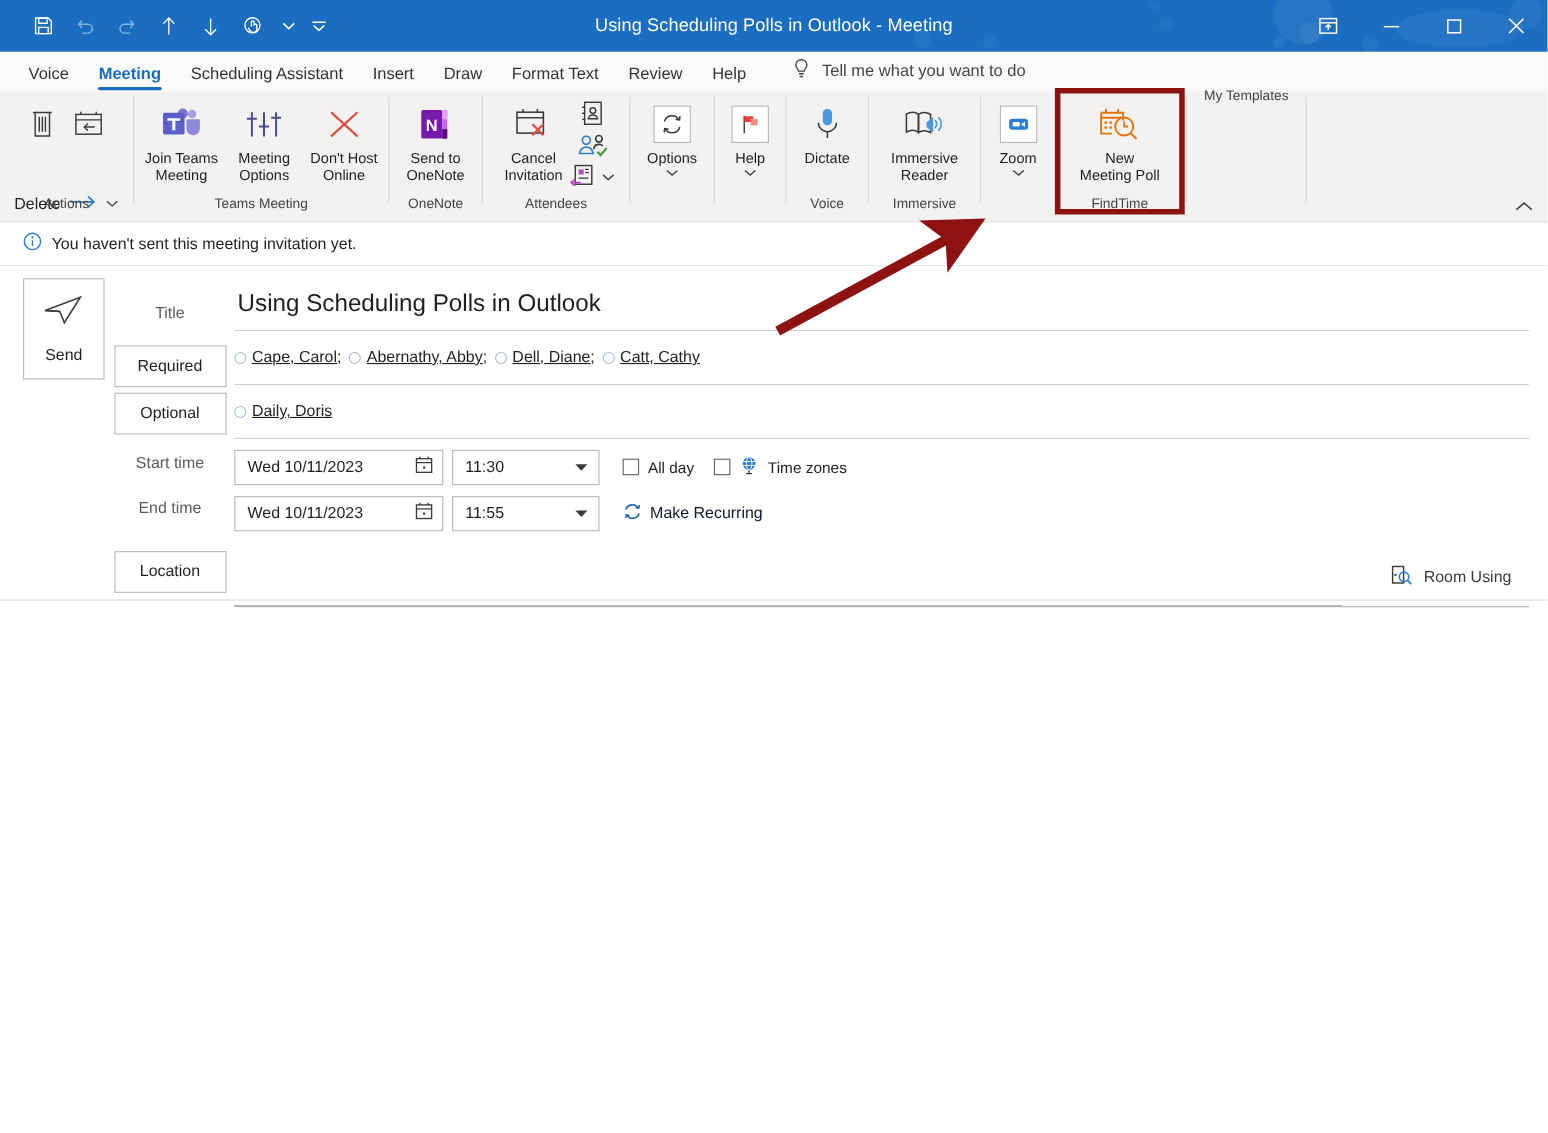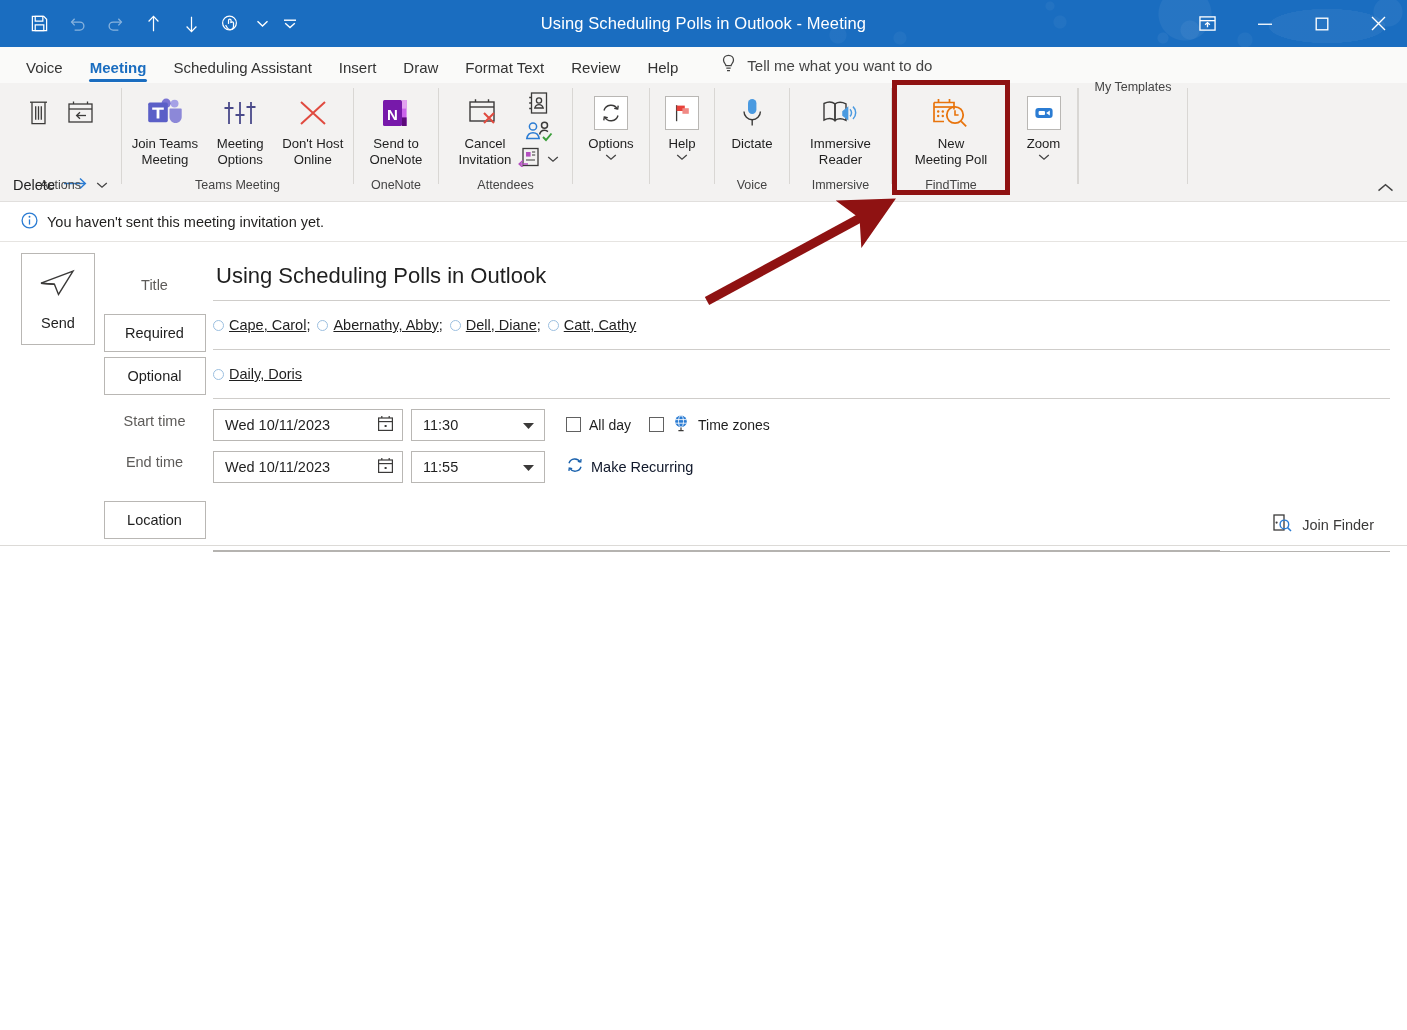--- a/index.html
+++ b/index.html
@@ -556,20 +556,43 @@
             </g>
           </svg>
         </div>
         <div class="lbl">Immersive
 Reader</div>
       </div>
     </div>
     <div class="grp-label">Immersive</div>
   </div>
   <div class="grp-sep"></div>
+
+  <div class="grp" style="width:67px;">
+    <div class="grp-body">
+      <div class="rbtn">
+        <div class="ic">
+          <div class="boxicon">
+            <svg width="22" height="22" viewBox="0 0 22 22">
+              <rect x="2.4" y="6" width="17.2" height="10" rx="3" fill="#2b7cd3"></rect>
+              <path d="M13.2 11l3.6-2.4v4.8z" fill="#fff"></path>
+              <rect x="5.6" y="9" width="6.4" height="4" rx="1" fill="#fff"></rect>
+            </svg>
+          </div>
+        </div>
+        <div class="lbl">Zoom</div>
+        <div class="chev">
+          <svg width="12" height="8" viewBox="0 0 12 8" fill="none" stroke="#444" stroke-width="1.3">
+              <path d="M1.2 2L6 6.2 10.8 2"></path>
+            </svg>
+        </div>
+      </div>
+    </div>
+    <div class="grp-label"></div>
+  </div>
 
   <div class="grp hl" style="width:118px;">
     <div class="hl-frame"></div>
     <div class="grp-body">
       <div class="rbtn" style="min-width:106px;">
         <div class="ic">
           <svg width="40" height="34" viewBox="0 0 40 34" fill="none">
             <g stroke="#e8740c" stroke-width="1.7">
               <path d="M3 6.5h20v7"></path>
                 <path d="M3 6.5v19h10"></path>
@@ -585,43 +608,20 @@
             <circle cx="24" cy="19" r="8.2" stroke="#e8740c" stroke-width="1.8"></circle>
             <path d="M24 14.2V19h3.6" stroke="#e8740c" stroke-width="1.6"></path>
             <path d="M30.2 25.4l5 5" stroke="#e8740c" stroke-width="1.8"></path>
           </svg>
         </div>
         <div class="lbl">New
 Meeting Poll</div>
       </div>
     </div>
     <div class="grp-label">FindTime</div>
-  </div>
-
-  <div class="grp" style="width:67px;">
-    <div class="grp-body">
-      <div class="rbtn">
-        <div class="ic">
-          <div class="boxicon">
-            <svg width="22" height="22" viewBox="0 0 22 22">
-              <rect x="2.4" y="6" width="17.2" height="10" rx="3" fill="#2b7cd3"></rect>
-              <path d="M13.2 11l3.6-2.4v4.8z" fill="#fff"></path>
-              <rect x="5.6" y="9" width="6.4" height="4" rx="1" fill="#fff"></rect>
-            </svg>
-          </div>
-        </div>
-        <div class="lbl">Zoom</div>
-        <div class="chev">
-          <svg width="12" height="8" viewBox="0 0 12 8" fill="none" stroke="#444" stroke-width="1.3">
-              <path d="M1.2 2L6 6.2 10.8 2"></path>
-            </svg>
-        </div>
-      </div>
-    </div>
-    <div class="grp-label"></div>
   </div>
   <div class="grp-sep"></div>
 
   <div class="grp-sep"></div>
 
   <div class="grp" style="width:108px;">
     <div class="grp-label">My Templates</div>
   </div>
   <div class="grp-sep"></div>
 
@@ -779,21 +779,21 @@
       <div class="loc-underline"></div>
       <div class="roomfinder">
         <span>
           <svg width="20" height="20" viewBox="0 0 20 20" fill="none">
             <rect x="2" y="2" width="10" height="15" stroke="#3b3a39" stroke-width="1.3"></rect>
             <circle cx="4.6" cy="9.6" r="1.1" fill="#3b3a39"></circle>
             <circle cx="12.4" cy="11.4" r="4.3" stroke="#2b7cd3" stroke-width="1.4"></circle>
             <path d="M15.6 14.6l3.4 3.4" stroke="#2b7cd3" stroke-width="1.5"></path>
           </svg>
         </span>
-        <span>Join Finder</span>
+        <span>Room Using</span>
       </div>
     </div>
 
   </div>
 </div>
 
 <div class="body-area"></div>
 
 <svg class="arrow-svg" width="1407" height="1030">
   <defs>

